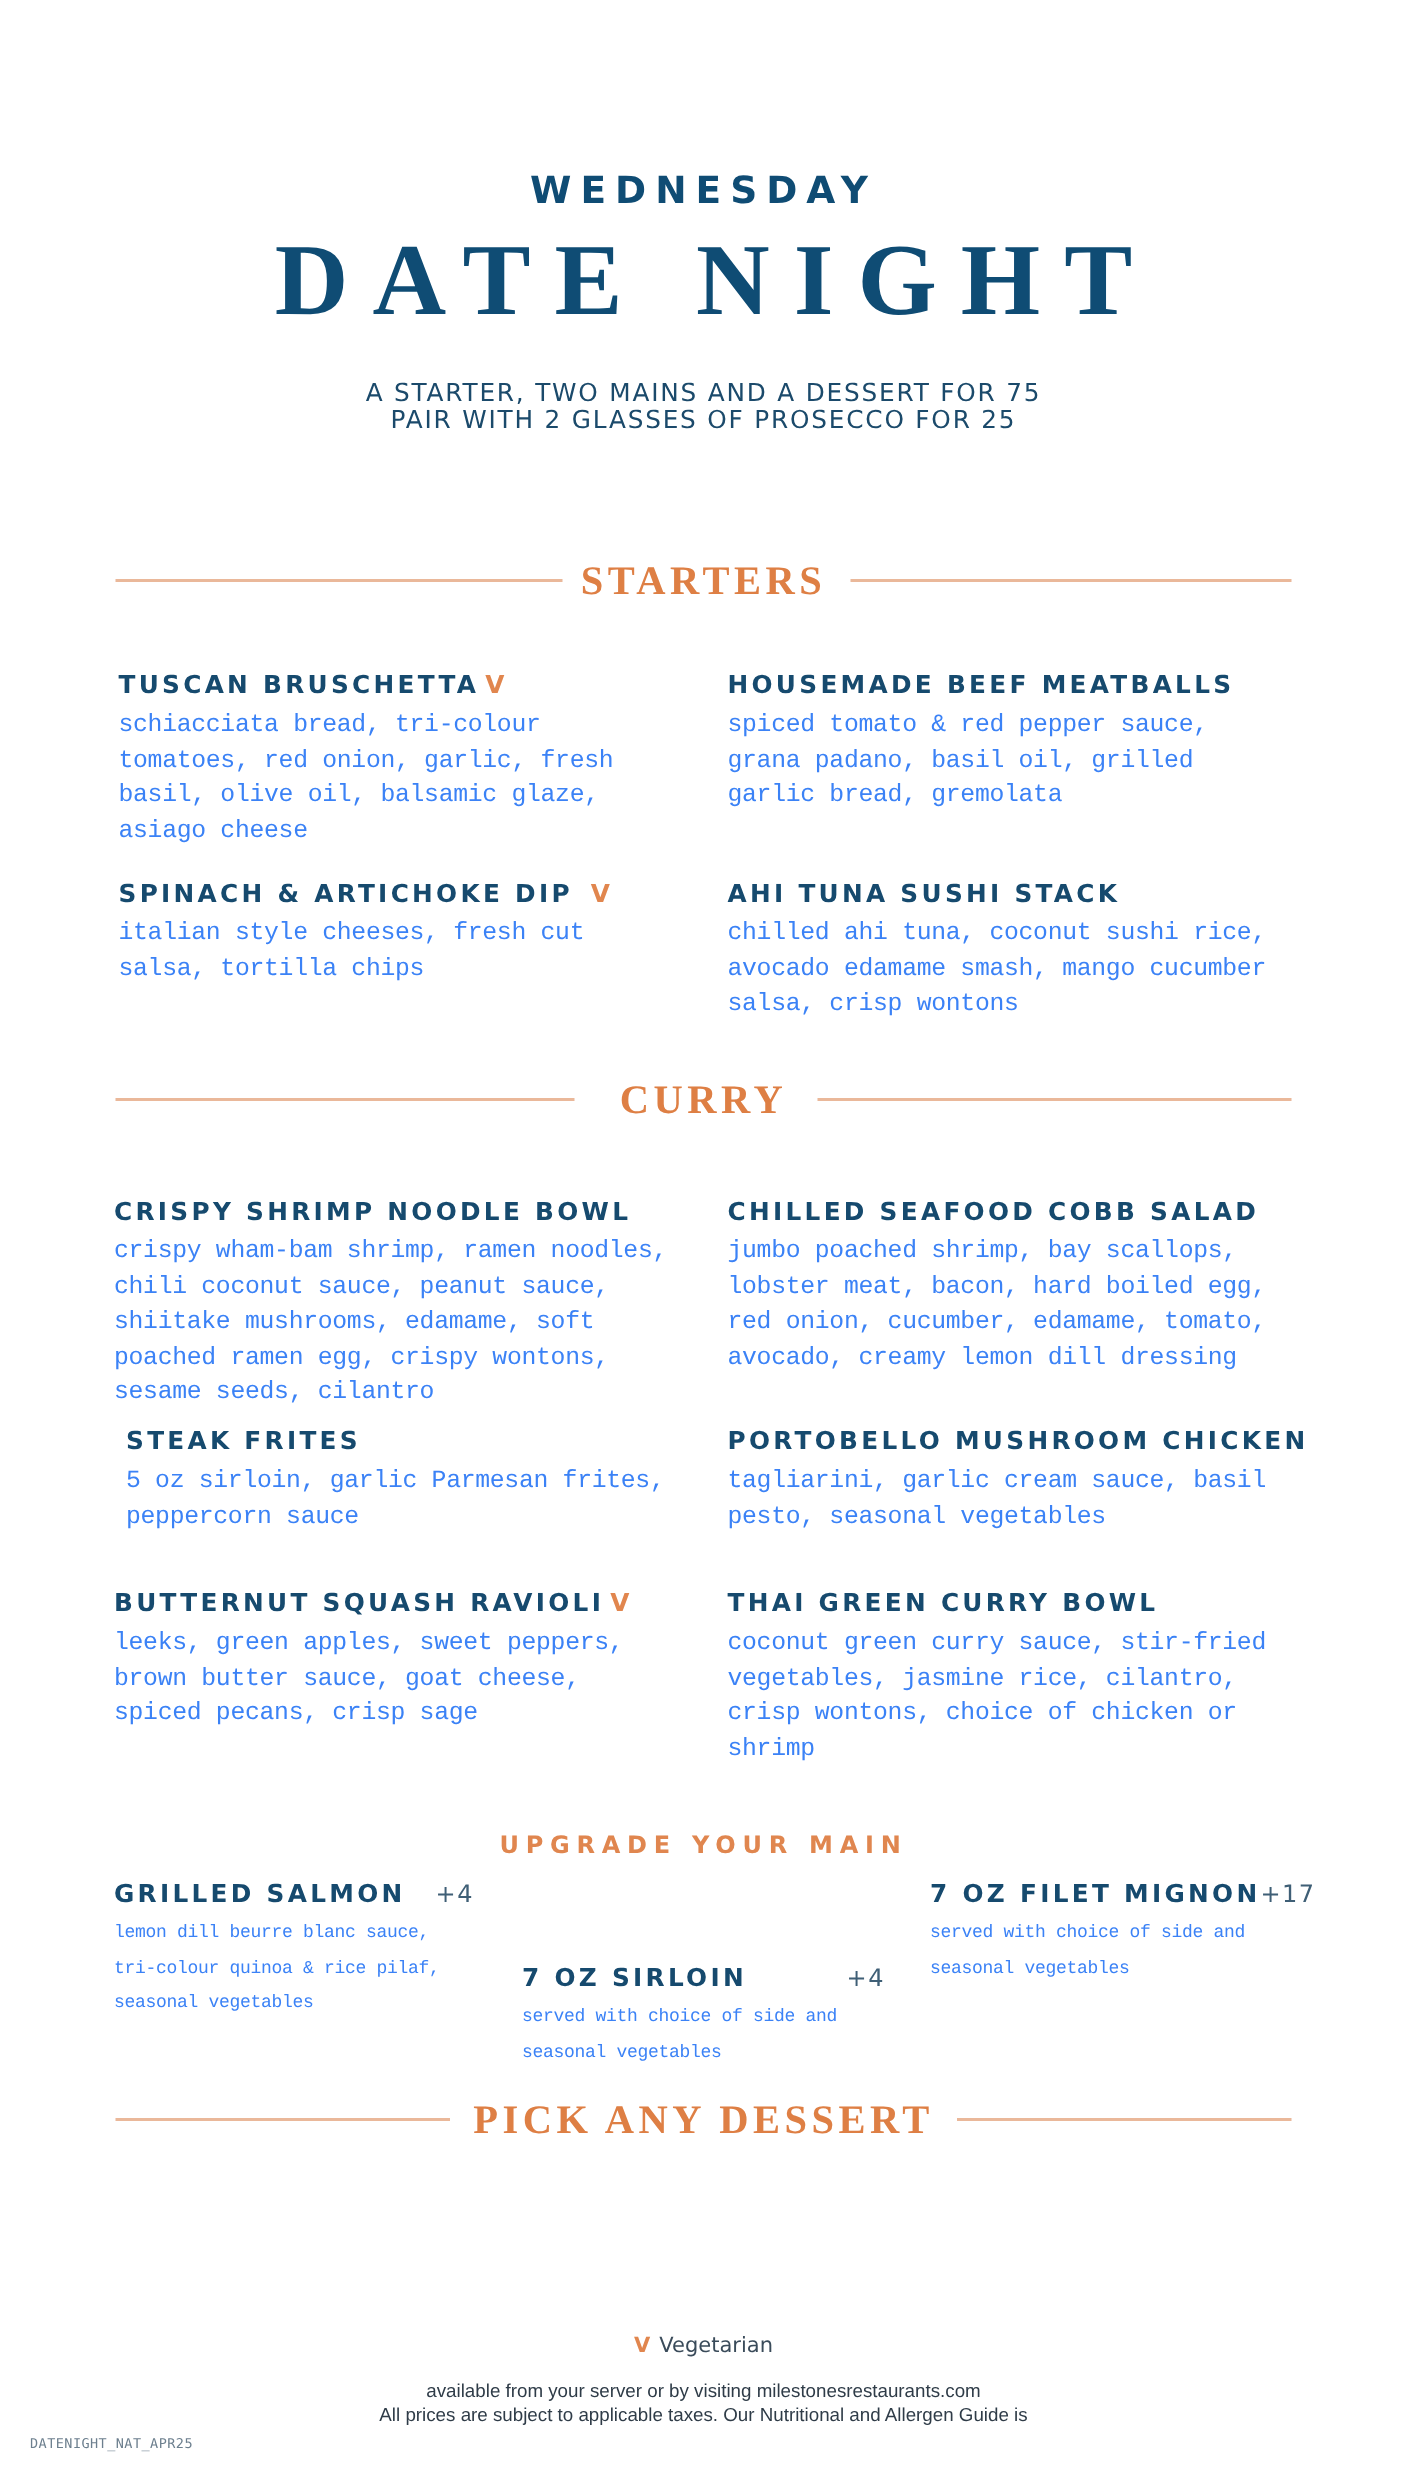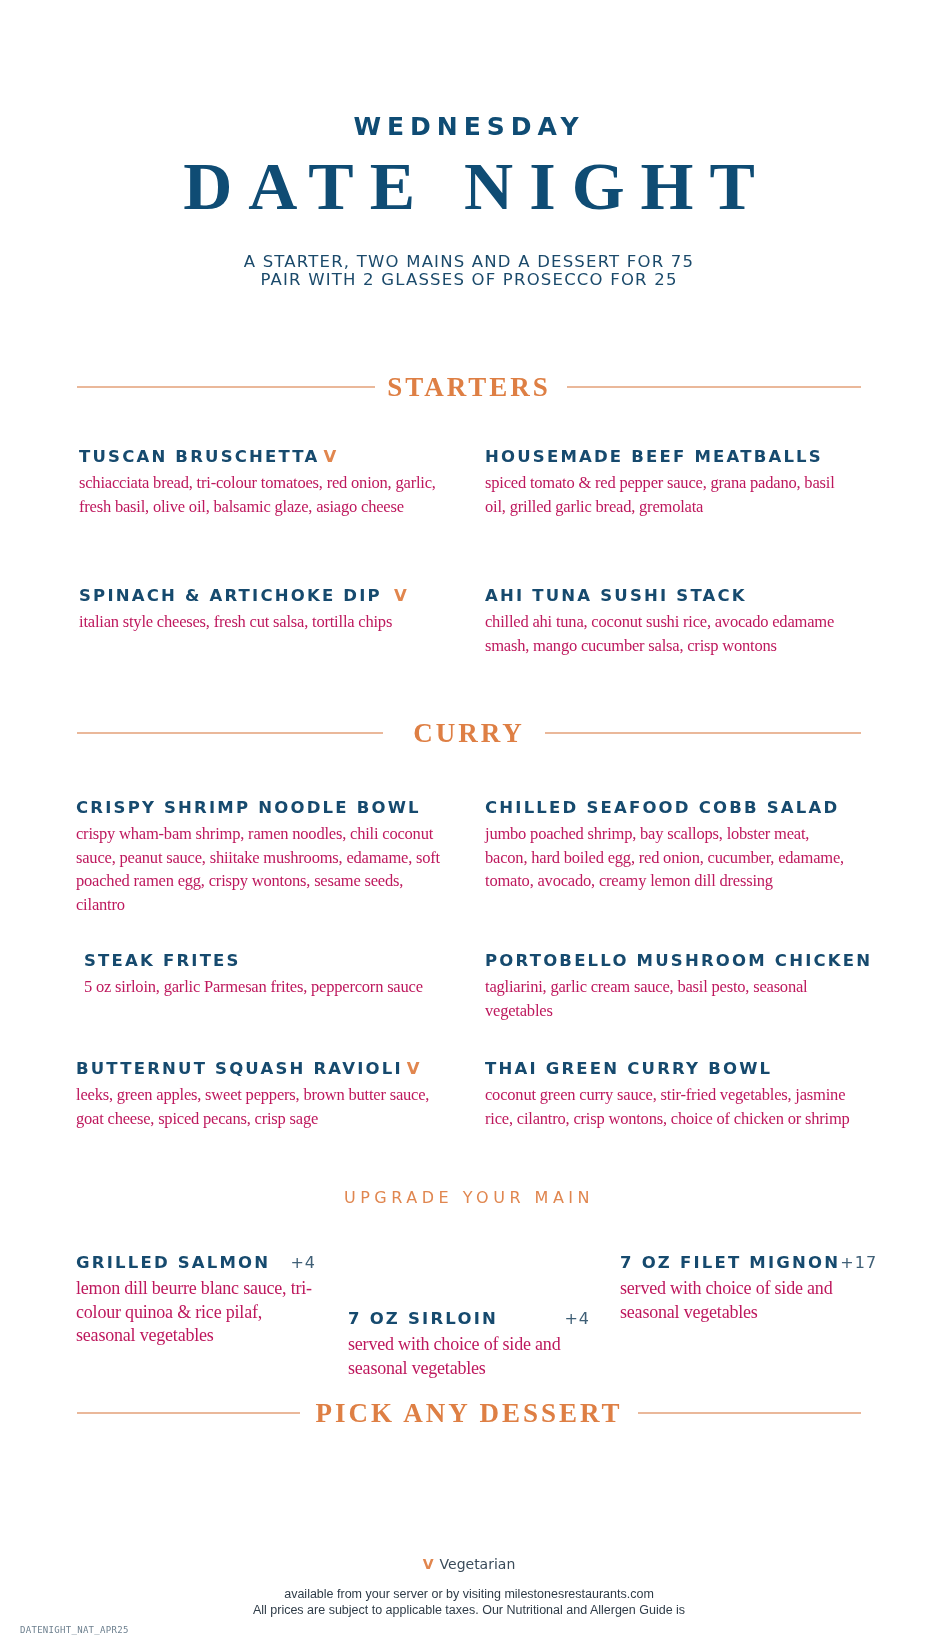--- a/index.html
+++ b/index.html
@@ -19,29 +19,29 @@
   .divider { left: 77px; width: 784px; height: 40px; }
   .divider .line { position: absolute; top: 19px; height: 1.5px; background: #eab89a; }
   .divider .label { position: absolute; top: 0; left: 0; width: 100%; text-align: center;
                     font-family: "Liberation Serif", serif; font-weight: bold; color: #de7f44;
                     font-size: 27px; letter-spacing: 3px; line-height: 40px; }
 
   .item { width: 370px; }
   .item-title { font-family: "DejaVu Sans", sans-serif; font-weight: bold; font-size: 16.5px;
                 letter-spacing: 2.2px; color: #164a6e; line-height: 22px; white-space: nowrap; }
   .veg { color: #e1864e; font-weight: bold; margin-left: 4px; letter-spacing: 0; }
-  .item-desc { font-family: Liberation Serif, serif; font-size: 16.5px; color: #be185d;
+  .item-desc { font-family: Liberation Mono, monospace; font-size: 16.5px; color: #3b82f6;
                line-height: 23.5px; margin-top: 3px; letter-spacing: -0.2px; }
 
-  .upgrade-head { top: 1188px; font-family: "DejaVu Sans", sans-serif; font-weight: normal;
+  .upgrade-head { top: 1220px; font-family: "DejaVu Sans", sans-serif; font-weight: bold;
                   font-size: 16px; letter-spacing: 4.5px; color: #e0864f; }
   .up { width: 255px; }
   .up .row { display: flex; justify-content: space-between; align-items: baseline; }
   .up .price { font-family: "DejaVu Sans", sans-serif; font-size: 16px; color: #3f5f76; letter-spacing: 1px; }
-  .up .item-desc { font-size: 18px; }
+  .up .item-desc { font-size: 12px; }
 
   .legend { top: 1556px; font-family: "DejaVu Sans", sans-serif; font-size: 14px; color: #3a4b5a; }
   .legend .v { color: #e1864e; font-weight: bold; margin-right: 6px; }
   .disclaimer { top: 1586px; font-family: "Liberation Sans", sans-serif; font-size: 12.5px; color: #2f3c48;
                 line-height: 16px; }
   .code { left: 20px; top: 1625px; font-family: "DejaVu Sans Mono", monospace; font-size: 9px; color: #6c7f8e; letter-spacing: 0.3px; }
 </style>
 </head>
 <body>
 

